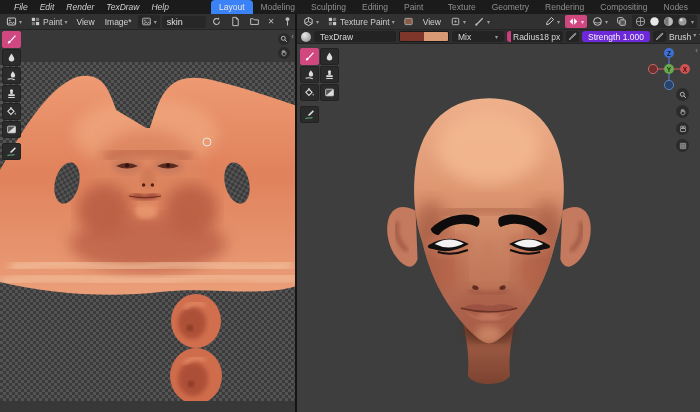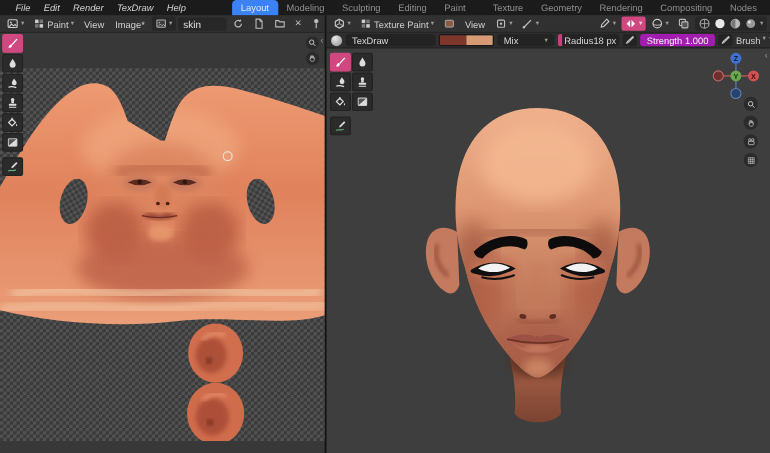--- a/index.html
+++ b/index.html
@@ -39,21 +39,21 @@
   .tset { height:14px; background:#2e2e2e; border-bottom:1px solid #232323; display:flex; align-items:center; gap:3px; padding:0 4px; white-space:nowrap; overflow:hidden; position:relative; z-index:7; }
   .brushdot { width:10px; height:10px; border-radius:50%; background:radial-gradient(circle at 35% 30%, #e9e9e9, #8a8a8a); flex:none; }
   .field { background:#232323; border-radius:3px; height:11px; display:flex; align-items:center; padding:0 6px; color:#d8d8d8; font-size:8.5px; flex:none; }
   .texdraw { width:82px; }
   .swatches { display:flex; flex:none; height:11px; border-radius:2px; overflow:hidden; border:1px solid #191919; }
   .swatch { width:24px; height:100%; }
   .dropfield { justify-content:space-between; width:52px; }
   .slider { position:relative; overflow:hidden; justify-content:space-between; }
   .slider.radius { width:56px; }
   .slider.radius::before { content:""; position:absolute; left:0; top:0; bottom:0; width:4px; background:#cb3d7c; }
-  .slider.full { width:68px; background:#a21caf; color:#f4f4f4; }
+  .slider.full { width:68px; background:#6d28d9; color:#f4f4f4; }
   .slider span { position:relative; z-index:1; }
   .pbtn { width:13px; height:11px; background:#232323; border-radius:3px; display:flex; align-items:center; justify-content:center; flex:none; }
   .popover { display:flex; align-items:flex-start; gap:2px; color:#d2d2d2; font-size:8.5px; flex:none; }
 
   
   .tool { width:19px; height:17px; background:#2b2b2b; border:1px solid #222; border-radius:2px; display:flex; align-items:center; justify-content:center; }
   .tool.active { background:#d1477f; border-color:#d1477f; }
   .vtoolbar { position:absolute; left:2px; top:1px; display:flex; flex-direction:column; gap:1px; z-index:6; }
   .vtoolbar .gap { height:3px; }
   .vtoolbar2 { position:absolute; left:3px; top:4px; display:grid; grid-template-columns:19px 19px; gap:1px; z-index:6; }

